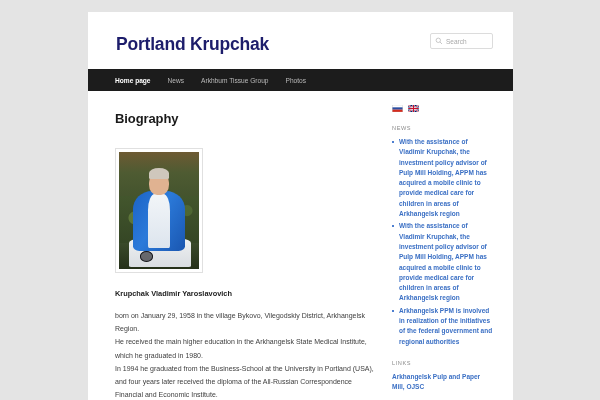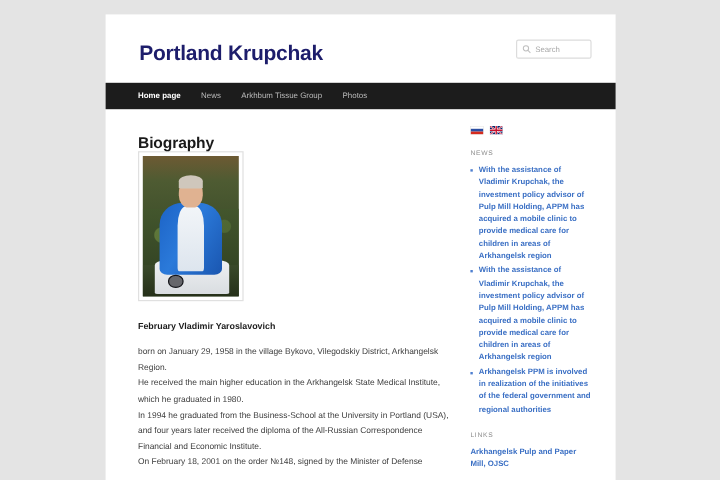--- a/index.html
+++ b/index.html
@@ -84,20 +84,21 @@
   .sidebar {
     flex: 1 1 auto;
     padding-top: 14px;
     padding-left: 14px;
   }
   
   .entry-title {
     font-size: 13px;
     font-weight: bold;
     color: #1a1a1a;
+    margin-bottom: 22px;
     letter-spacing: -0.1px;
   }
   .photo-frame {
     width: 88px; height: 125px;
     border: 1px solid #e0e0e0;
     padding: 3px;
     background: #fff;
     margin-bottom: 16px;
   }
   .photo {
@@ -242,21 +243,21 @@
           <div class="bench"></div>
           <div class="trousers"></div>
           <div class="jacket"></div>
           <div class="shirt"></div>
           <div class="head"></div>
           <div class="hair"></div>
           <div class="glasses"></div>
         </div>
       </div>
 
-      <div class="person-name">February Vladimir Yaroslavovich</div>
+      <div class="person-name">Krupchak Vladimir Yaroslavovich</div>
       <div class="bio-para" style="white-space: pre-line;">born on January 29, 1958 in the village Bykovo, Vilegodskiy District, Arkhangelsk Region.
 He received the main higher education in the Arkhangelsk State Medical Institute, which he graduated in 1980.
 In 1994 he graduated from the Business-School at the University in Portland (USA), and four years later received the diploma of the All-Russian Correspondence Financial and Economic Institute.
 On February 18, 2001 on the order №148, signed by the Minister of Defense</div>
     </div>
 
     <div class="sidebar">
 
       <div class="flags">
         <svg class="flag" viewBox="0 0 30 20">

